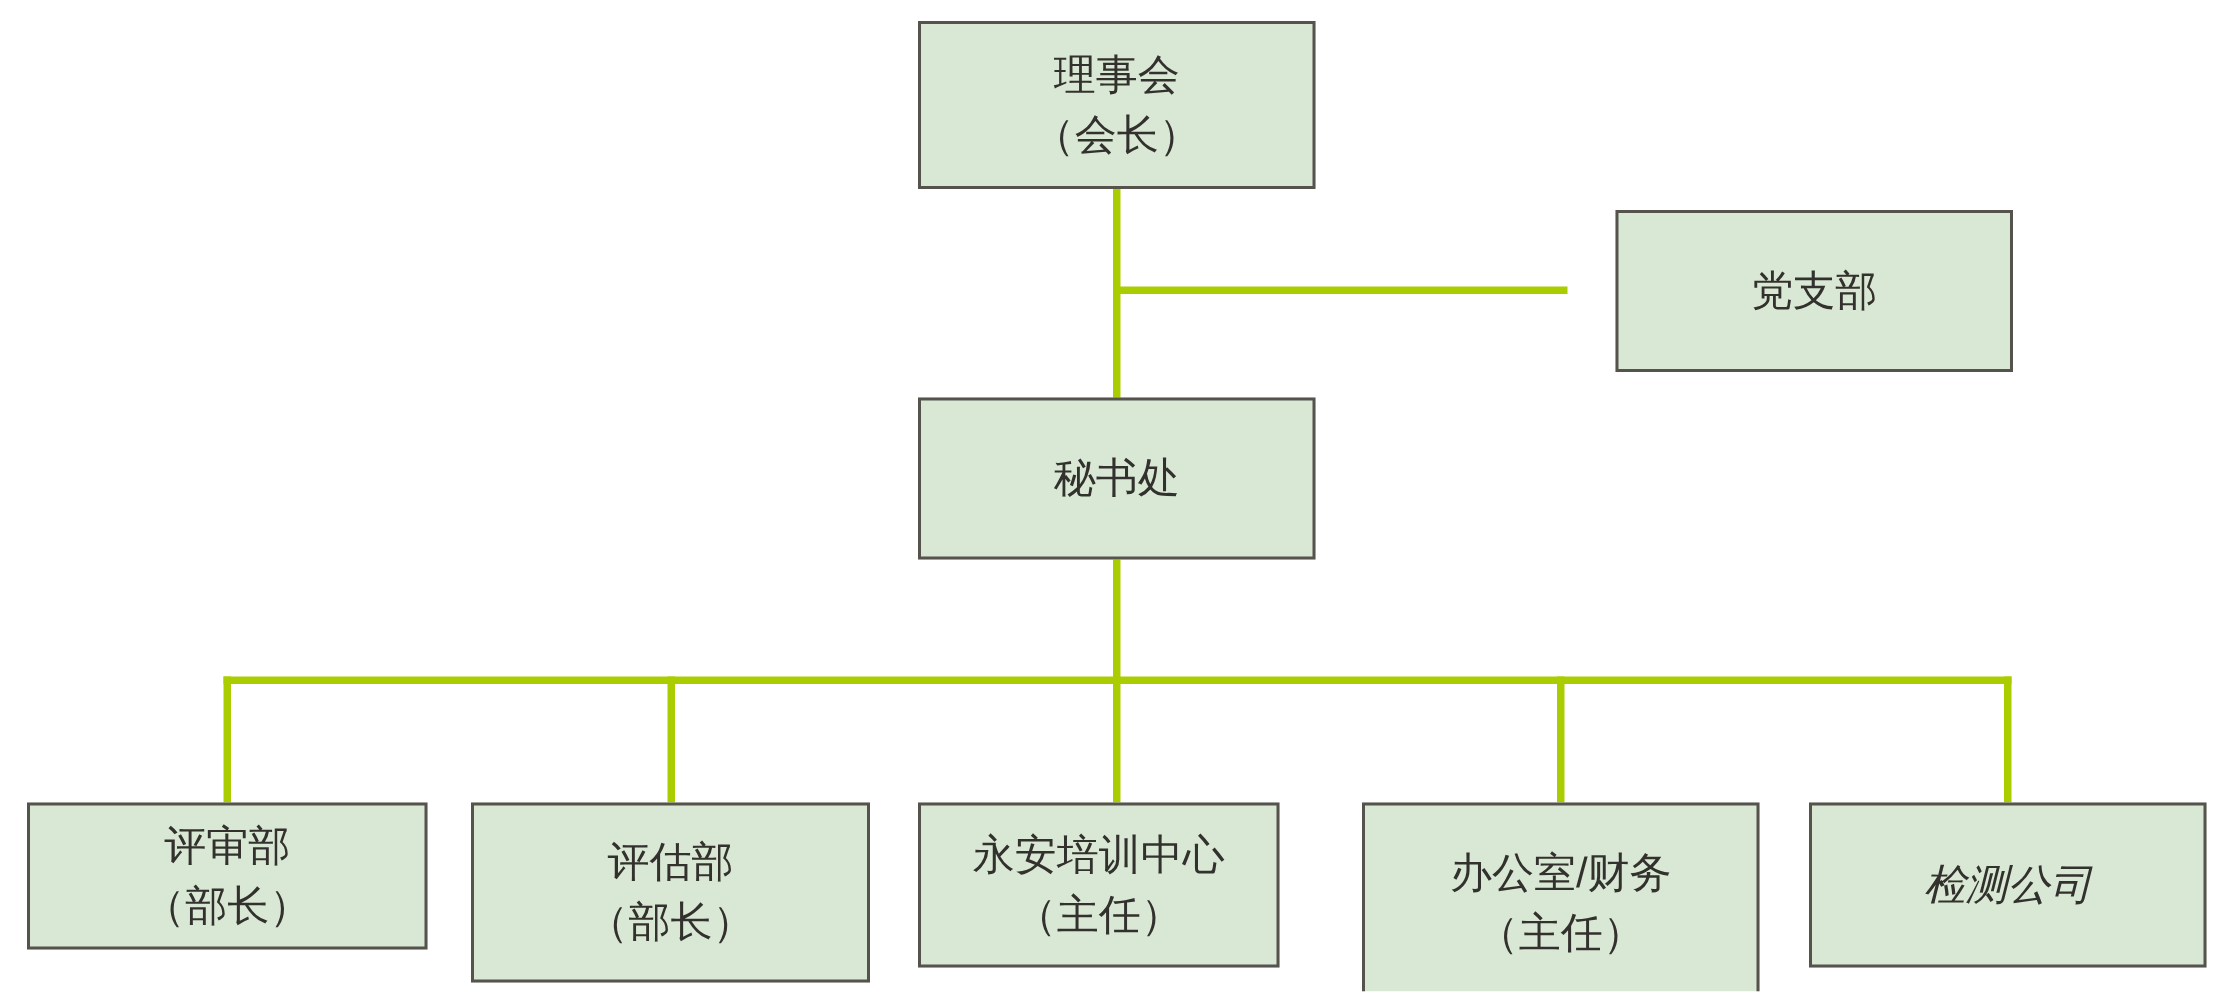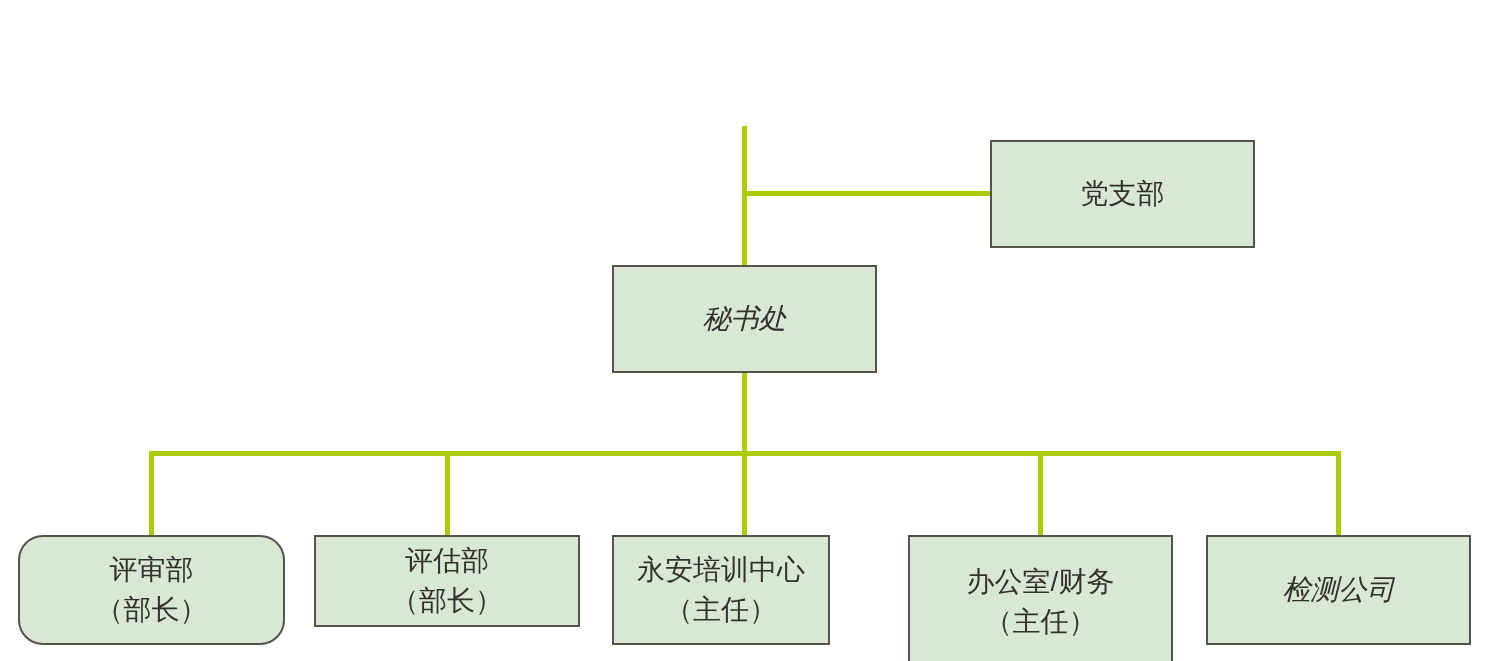--- a/index.html
+++ b/index.html
@@ -49,40 +49,44 @@
 
   <div class="edge" style="left:742px; top:126px; width:5px; height:141px;"></div>
   <div class="edge" style="left:742px; top:191px; width:303px; height:5px;"></div>
   <div class="edge" style="left:742px; top:373px; width:5px; height:162px;"></div>
   <div class="edge" style="left:149px; top:451px; width:1192px; height:5px;"></div>
   <div class="edge" style="left:149px; top:451px; width:5px; height:84px;"></div>
   <div class="edge" style="left:445px; top:451px; width:5px; height:84px;"></div>
   <div class="edge" style="left:1038px; top:451px; width:5px; height:84px;"></div>
   <div class="edge" style="left:1336px; top:451px; width:5px; height:84px;"></div>
 
+  <div class="node" style="left:612px; top:14px; width:265px; height:112px;">
+    <div class="node-name">理事会</div>
+    <div class="node-role">（会长）</div>
+  </div>
 
-  <div class="node" style="left:990px; top:140px; width:265px; height:108px;">
+  <div class="node" style="left:1077px; top:140px; width:265px; height:108px;">
     <div class="node-name">党支部</div>
   </div>
 
-  <div class="node" style="left:612px; top:265px; width:265px; height:108px;font-style:italic;">
+  <div class="node" style="left:612px; top:265px; width:265px; height:108px;">
     <div class="node-name">秘书处</div>
   </div>
 
-  <div class="node" style="left:18px; top:535px; width:267px; height:110px;border-radius:25px;">
+  <div class="node" style="left:18px; top:535px; width:267px; height:98px;">
     <div class="node-name">评审部</div>
     <div class="node-role">（部长）</div>
   </div>
 
-  <div class="node" style="left:314px; top:535px; width:266px; height:92px;text-align:right;">
+  <div class="node" style="left:314px; top:535px; width:266px; height:120px;text-align:right;">
     <div class="node-name">评估部</div>
     <div class="node-role">（部长）</div>
   </div>
 
-  <div class="node" style="left:612px; top:535px; width:218px; height:110px;">
+  <div class="node" style="left:612px; top:535px; width:241px; height:110px;">
     <div class="node-name">永安培训中心</div>
     <div class="node-role">（主任）</div>
   </div>
 
   <div class="node" style="left:908px; top:535px; width:265px; height:134px;">
     <div class="node-name">办公室/财务</div>
     <div class="node-role">（主任）</div>
   </div>
 
   <div class="node" style="left:1206px; top:535px; width:265px; height:110px;font-style:italic;">

